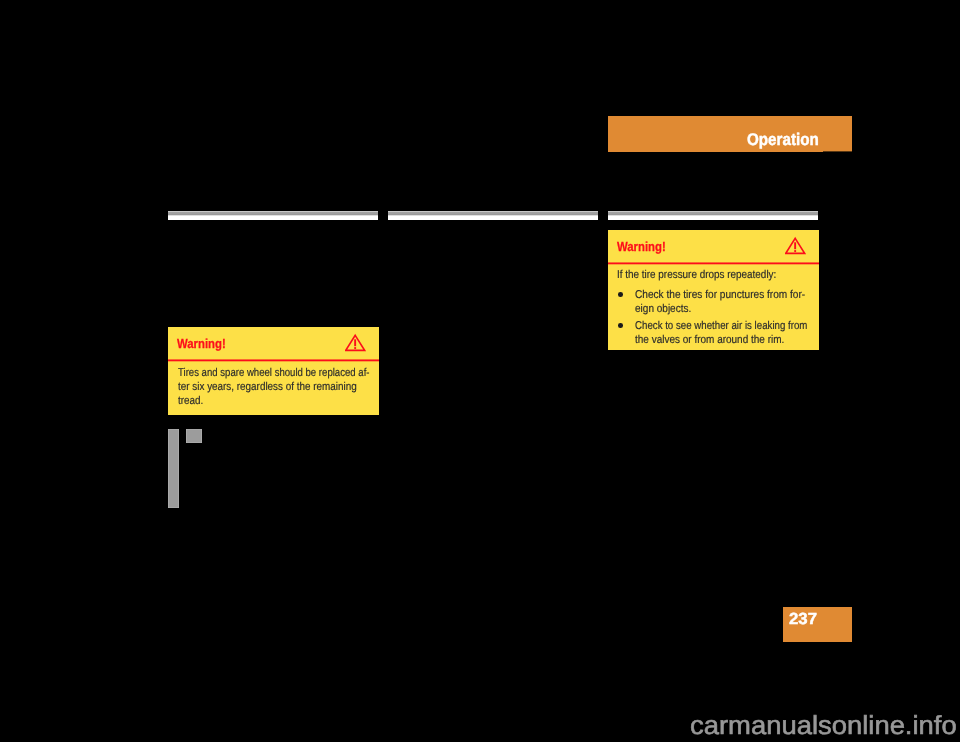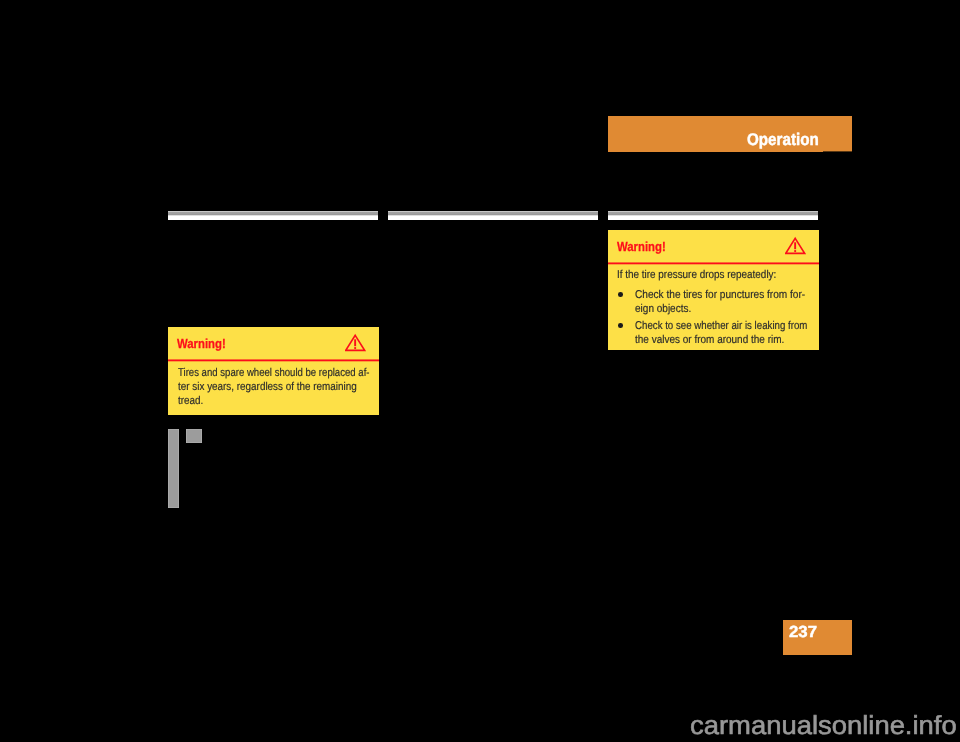--- a/index.html
+++ b/index.html
@@ -73,21 +73,21 @@
   }
 
   #warn-left  { left:159px; top:326.7px; width:210.5px; height:88.0px; }
   #warn-right { left:598.8px; top:230.1px; width:210.8px; height:119.6px; }
 
   
   .grey-bar    { position:absolute; left:158.75px; top:428.8px; width:11.45px; height:79.2px; background:#9C9C9C; box-shadow:inset 0 0 0 0.6px #B4B4B4; }
   .grey-square { position:absolute; left:176.9px; top:428.8px; width:16.3px; height:14.1px; background:#9C9C9C; box-shadow:inset 0 0 0 0.6px #B4B4B4; }
 
   
-  .page-num { position:absolute; left:773.9px; top:620px; width:69.4px; height:34.9px; background:#E08A33; }
+  .page-num { position:absolute; left:773.9px; top:607px; width:69.4px; height:34.9px; background:#E08A33; }
   .page-num span {
     position:absolute; left:6.4px; top:4.0px; color:#FFFFFF;
     font-size:16.1px; font-weight:bold; line-height:16.1px;
     white-space:nowrap; transform-origin:0 0;
     -webkit-text-stroke:0.45px #FFFFFF;
   }
 
   
   .watermark {
     position:absolute; left:680.8px; top:712.0px;

